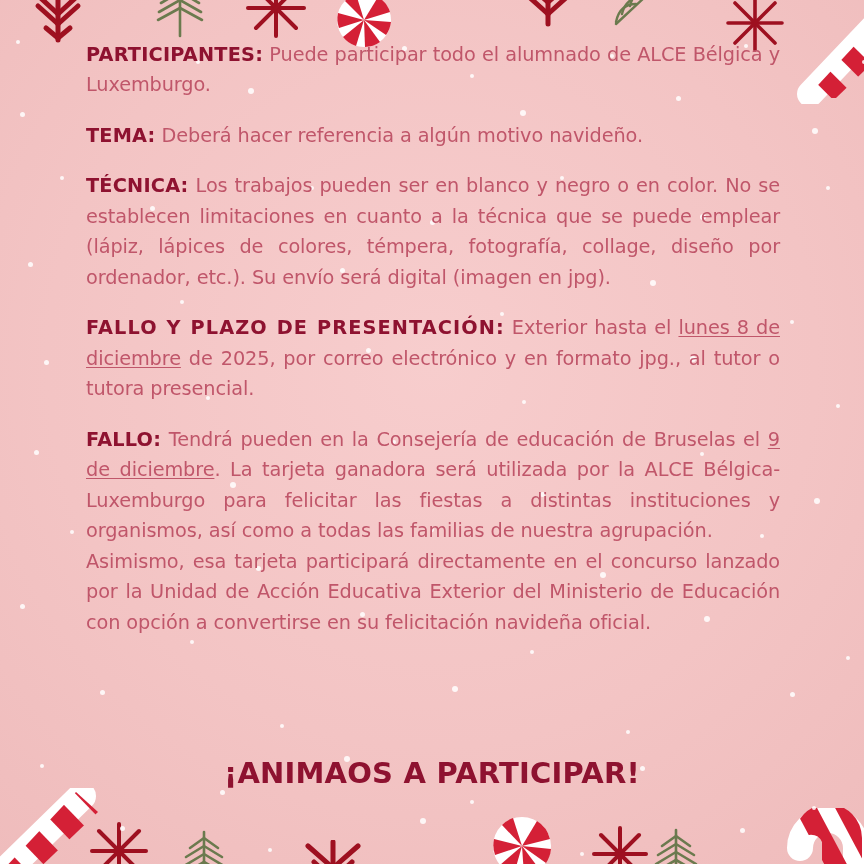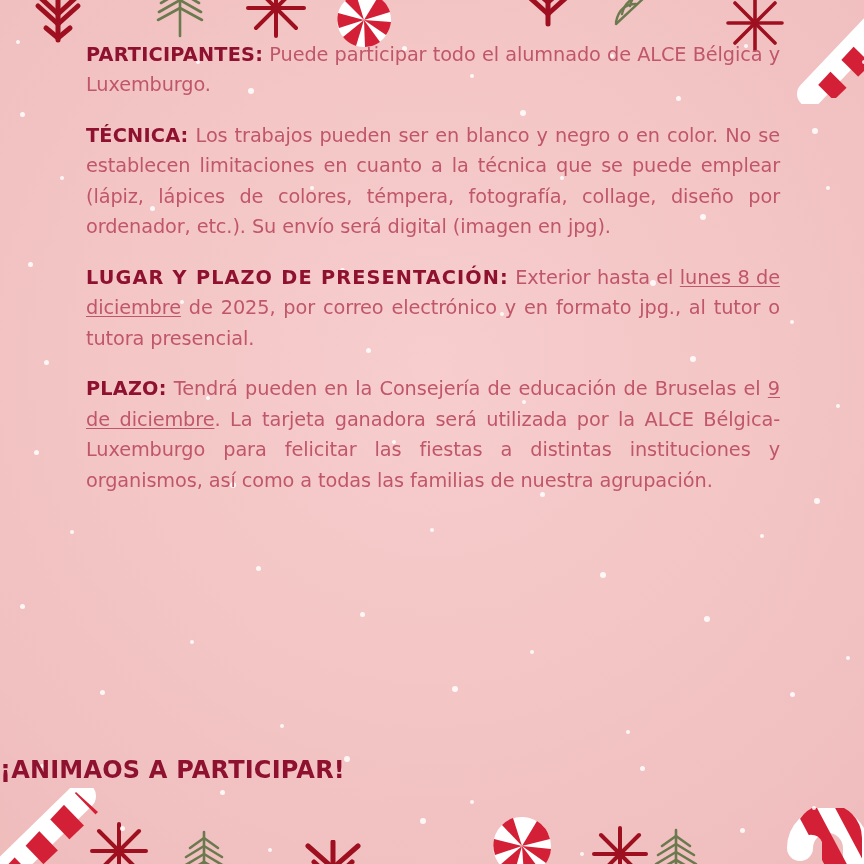--- a/index.html
+++ b/index.html
@@ -73,24 +73,24 @@
   .u {
     text-decoration: underline;
     text-underline-offset: 2px;
   }
 
   #cta {
     position: absolute;
     left: 0;
     right: 0;
     top: 756px;
-    text-align: left;
+    text-align: center;
     color: #8e1230;
     font-weight: bold;
-    font-size: 24px;
+    font-size: 29px;
     letter-spacing: .2px;
   }
 </style>
 </head>
 <body>
 
 <div id="poster">
 
   <svg class="orn" style="left:16px;top:-16px;" width="84" height="70" viewBox="0 0 84 70">
     <g stroke="#9e1020" stroke-width="5" stroke-linecap="round" fill="none">
@@ -355,32 +355,38 @@
     <div class="snow" style="left:16px;top:40px;width:4px;height:4px;"></div>
     <div class="snow" style="left:862px;top:60px;width:4px;height:4px;"></div>
   </div>
 
   <div id="content">
 
     <p class="para">
       <span class="lbl">PARTICIPANTES:</span><span> Puede participar todo el alumnado de ALCE Bélgica y Luxemburgo.</span>
     </p>
 
+    <p class="para">
+      <span class="lbl">TEMA:</span><span> Deberá hacer referencia a algún motivo navideño.</span>
+    </p>
 
     <p class="para">
       <span class="lbl">TÉCNICA:</span><span> Los trabajos pueden ser en blanco y negro o en color. No se establecen limitaciones en cuanto a la técnica que se puede emplear (lápiz, lápices de colores, témpera, fotografía, collage, diseño por ordenador, etc.). Su envío será digital (imagen en jpg).</span>
     </p>
 
     <p class="para">
-      <span class="lbl wide">LUGAR Y PLAZO DE PRESENTACIÓN:</span><span> Exterior hasta el </span><span class="u">lunes 8 de diciembre</span><span> de 2025, por correo electrónico y en formato jpg., al tutor o tutora presencial.</span>
+      <span class="lbl wide">FALLO Y PLAZO DE PRESENTACIÓN:</span><span> Exterior hasta el </span><span class="u">lunes 8 de diciembre</span><span> de 2025, por correo electrónico y en formato jpg., al tutor o tutora presencial.</span>
     </p>
 
 
     <p class="para nogap">
-      <span class="lbl">PLAZO:</span><span> Tendrá pueden en la Consejería de educación de Bruselas el </span><span class="u">9 de diciembre</span><span>. La tarjeta ganadora será utilizada por la ALCE Bélgica-Luxemburgo para felicitar las fiestas a distintas instituciones y organismos, así como a todas las familias de nuestra agrupación.</span>
-    </p>
-
+      <span class="lbl">FALLO:</span><span> Tendrá pueden en la Consejería de educación de Bruselas el </span><span class="u">9 de diciembre</span><span>. La tarjeta ganadora será utilizada por la ALCE Bélgica-Luxemburgo para felicitar las fiestas a distintas instituciones y organismos, así como a todas las familias de nuestra agrupación.</span>
+    </p>
+
+    <p class="para">
+      <span>Asimismo, esa tarjeta participará directamente en el concurso lanzado por la Unidad de Acción Educativa Exterior del Ministerio de Educación con opción a convertirse en su felicitación navideña oficial.</span>
+    </p>
 
   </div>
 
   <div id="cta">¡ANIMAOS A PARTICIPAR!</div>
 
 </div>
 
 </body></html>

